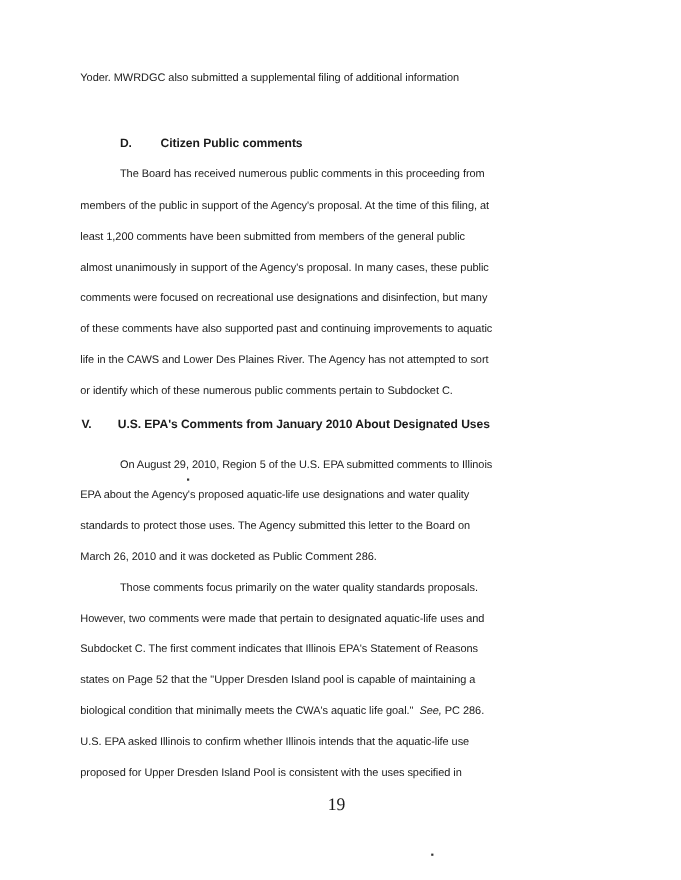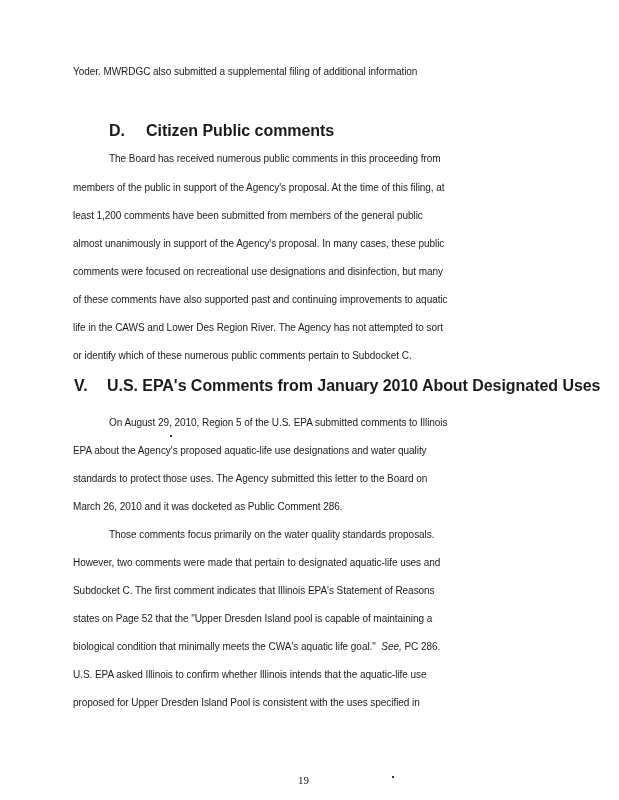--- a/index.html
+++ b/index.html
@@ -25,37 +25,37 @@
       position: absolute;
       left: 73px;
       white-space: nowrap;
       font-size: 10px;
       line-height: 16px;
       letter-spacing: -0.05px;
     }
     .indent { left: 109px; }
     .heading {
       font-weight: bold;
-      font-size: 16px;
+      font-size: 11px;
     }
     .heading .num {
       display: inline-block;
       width: 36px;
     }
     .heading-d { left: 109px; }
     .heading-d .num { width: 37px; }
     .heading-v { left: 74px; }
     .heading-v .num { width: 33px; }
     .italic { font-style: italic; }
     .page-number {
       position: absolute;
       left: 298px;
-      top: 774px;
+      top: 723px;
       font-family: "Liberation Serif", "DejaVu Serif", serif;
-      font-size: 11px;
+      font-size: 16px;
     }
     .speck {
       position: absolute;
       width: 1.5px; height: 1.5px;
       background: #333;
     }
   </style>
 </head>
 <body>
 
@@ -66,21 +66,21 @@
   <div class="line heading heading-d" style="top:123px;">
     <span class="num">D.</span><span>Citizen Public comments</span>
   </div>
 
   <div class="line" style="top:180px;">members of the public in support of the Agency's proposal.  At the time of this filing, at</div>
   <div class="line indent" style="top:151px;">The Board has received numerous public comments in this proceeding from</div>
   <div class="line" style="top:208px;">least 1,200 comments have been submitted from members of the general public</div>
   <div class="line" style="top:236px;">almost unanimously in support of the Agency's proposal.  In many cases, these public</div>
   <div class="line" style="top:264px;">comments were focused on recreational use designations and disinfection, but many</div>
   <div class="line" style="top:292px;">of these comments have also supported past and continuing improvements to aquatic</div>
-  <div class="line" style="top:320px;">life in the CAWS and Lower Des Region River.  The Agency has not attempted to sort</div>
+  <div class="line" style="top:320px;">life in the CAWS and Lower Des Plaines River.  The Agency has not attempted to sort</div>
   <div class="line" style="top:348px;">or identify which of these numerous public comments pertain to Subdocket C.</div>
 
   <div class="line heading heading-v" style="top:378px;">
     <span class="num">V.</span><span>U.S. EPA's Comments from January 2010 About Designated Uses</span>
   </div>
 
   <div class="line indent" style="top:415px;">On August 29, 2010, Region 5 of the U.S. EPA submitted comments to Illinois</div>
   <div class="speck" style="left:170px; top:435px;"></div>
   <div class="line" style="top:443px;">EPA about the Agency's proposed aquatic-life use designations and water quality</div>
   <div class="line" style="top:471px;">standards to protect those uses.  The Agency submitted this letter to the Board on</div>

